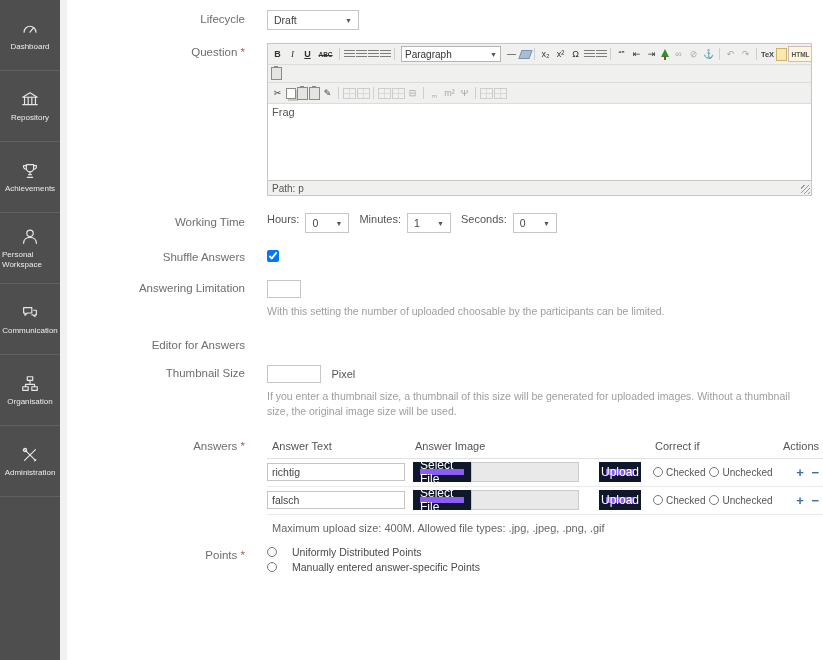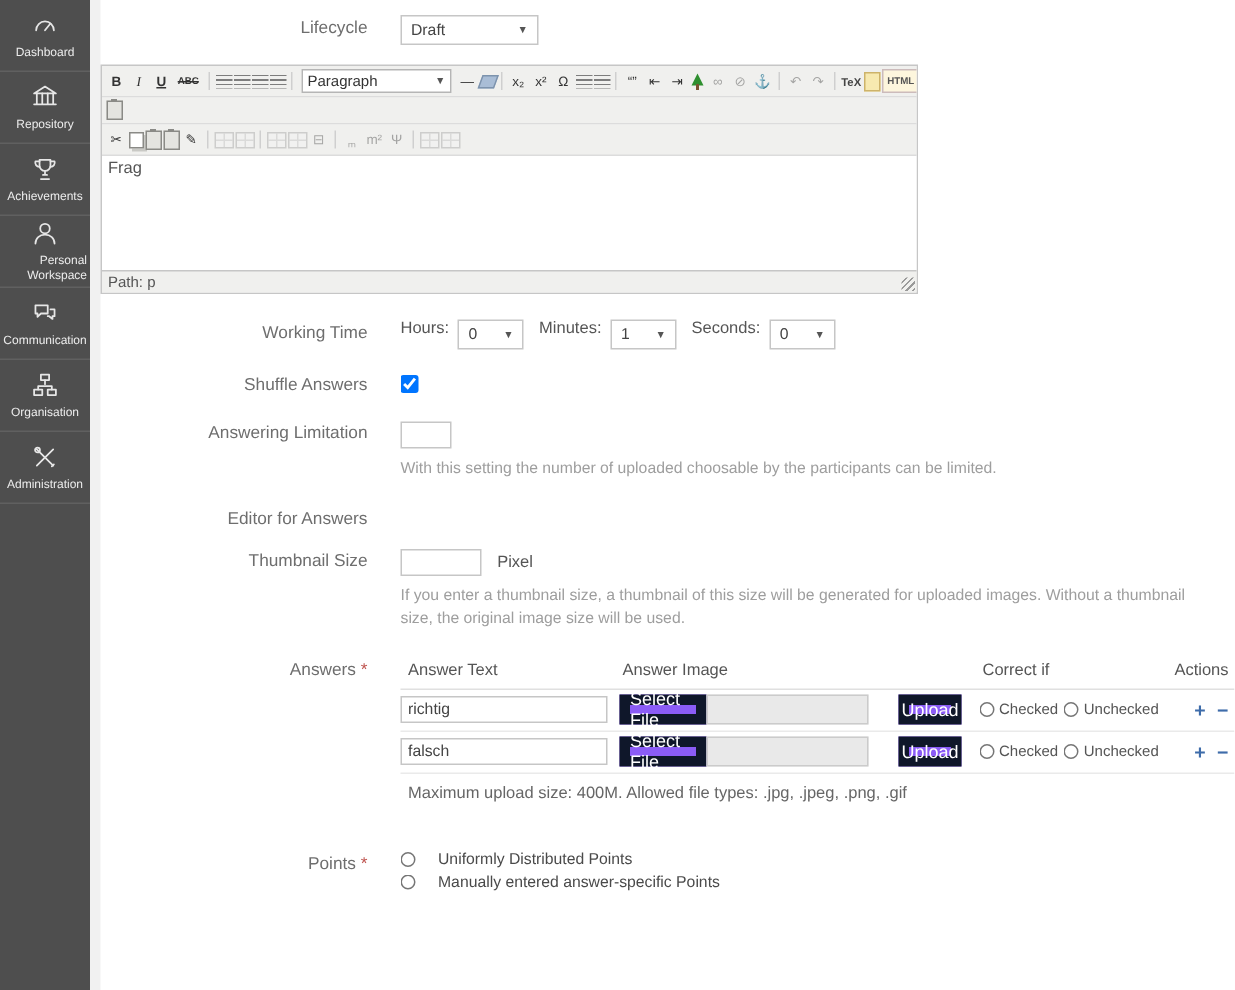--- a/index.html
+++ b/index.html
@@ -1,23 +1,23 @@
 <!DOCTYPE html>
 <html><head>
 <meta charset="utf-8">
 <style>
   html,body{margin:0;padding:0}
   body{width:823px;height:660px;position:relative;background:#fff;
        font-family:"Liberation Sans",sans-serif;overflow:hidden;color:#555}
 
   
   .sidebar{position:absolute;left:0;top:0;width:60px;height:660px;background:#4e4e4e}
-  .sb-item{height:48px;border-bottom:1px solid #606060;display:flex;flex-direction:column;
+  .sb-item{height:71px;border-bottom:1px solid #606060;display:flex;flex-direction:column;
            align-items:center;justify-content:center;gap:3px;color:#ececec;font-size:8px;
-           text-align:right;cursor:pointer;line-height:1.2;padding:0 2px;box-sizing:border-box}
+           text-align:left;cursor:pointer;line-height:1.2;padding:0 2px;box-sizing:border-box}
   .sb-item svg{width:20px;height:20px;stroke:#e6e6e6;fill:none;stroke-width:1.3;stroke-linecap:round;stroke-linejoin:round}
   .gapstrip{position:absolute;left:60px;top:0;width:7px;height:660px;background:#f1f1f1}
 
   
   .content{position:absolute;left:67px;top:0;width:756px}
   .frow{display:flex;align-items:flex-start}
   .flabel{width:178px;min-width:178px;text-align:right;padding-right:22px;color:#6e6e6e;
           font-size:11.5px;padding-top:3px}
   .req{color:#bf544f}
   .ctrl{flex:1}
@@ -157,20 +157,23 @@
     <div class="flabel">Lifecycle</div>
     <div class="ctrl">
       <div class="sel" style="width:92px">
         <span>Draft</span>
         <span class="arr">▼</span>
       </div>
     </div>
   </div>
 
   <div class="frow" style="margin-top:13px">
+    <div class="flabel">
+      <span>Question</span> <span class="req">*</span>
+    </div>
     <div class="ctrl">
       <div class="mce">
         <div class="tb-row tb-row1" id="tb-row-0">
             <span class="tb-i tb-bold">B</span>
             <span class="tb-i tb-italic">I</span>
             <span class="tb-i tb-underline">U</span>
             <span class="tb-i tb-strike">ABC</span>
             <span class="tb-sep"></span>
             <span class="cssi bars"></span>
             <span class="cssi bars"></span>
@@ -330,21 +333,21 @@
         <span class="acts">
           <span>+</span>
           <span>−</span>
         </span>
       </div>
 
       <div class="upnote">Maximum upload size: 400M. Allowed file types: .jpg, .jpeg, .png, .gif</div>
     </div>
   </div>
 
-  <div class="frow" style="margin-top:32px">
+  <div class="frow" style="margin-top:12px">
     <div class="flabel">
       <span>Points</span> <span class="req">*</span>
     </div>
     <div class="ctrl points">
       <div class="opt">
         <input type="radio" class="radio" name="points" style="">
         <label>Uniformly Distributed Points</label>
       </div>
       <div class="opt">
         <input type="radio" class="radio" name="points" style="">

